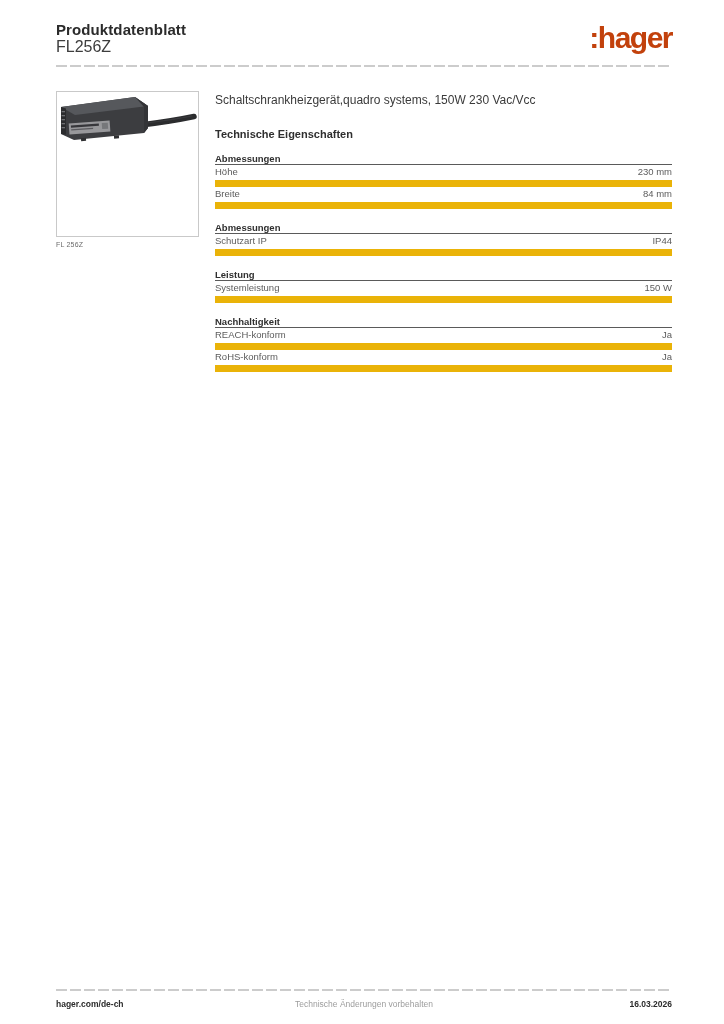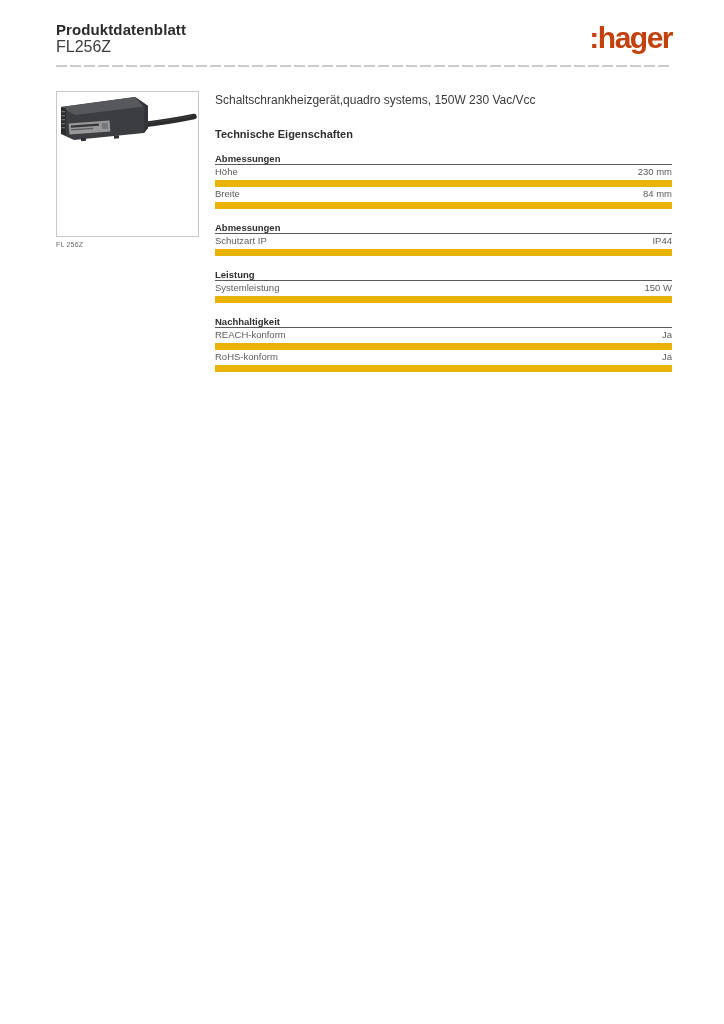--- a/index.html
+++ b/index.html
@@ -213,14 +213,22 @@
         </div>
         <div class="spec-row">
           <span class="label">RoHS-konform</span>
           <span class="value">Ja</span>
         </div>
       </div>
 
     </div>
   </div>
 
+  <div class="footer">
+    <div class="dashline" style="margin:0;"></div>
+    <div class="footer-row">
+      <span class="footer-left">hager.com/de-ch</span>
+      <span class="footer-center">Technische Änderungen vorbehalten</span>
+      <span class="footer-right">16.03.2026</span>
+    </div>
+  </div>
 
 </div>
 
 </body></html>

